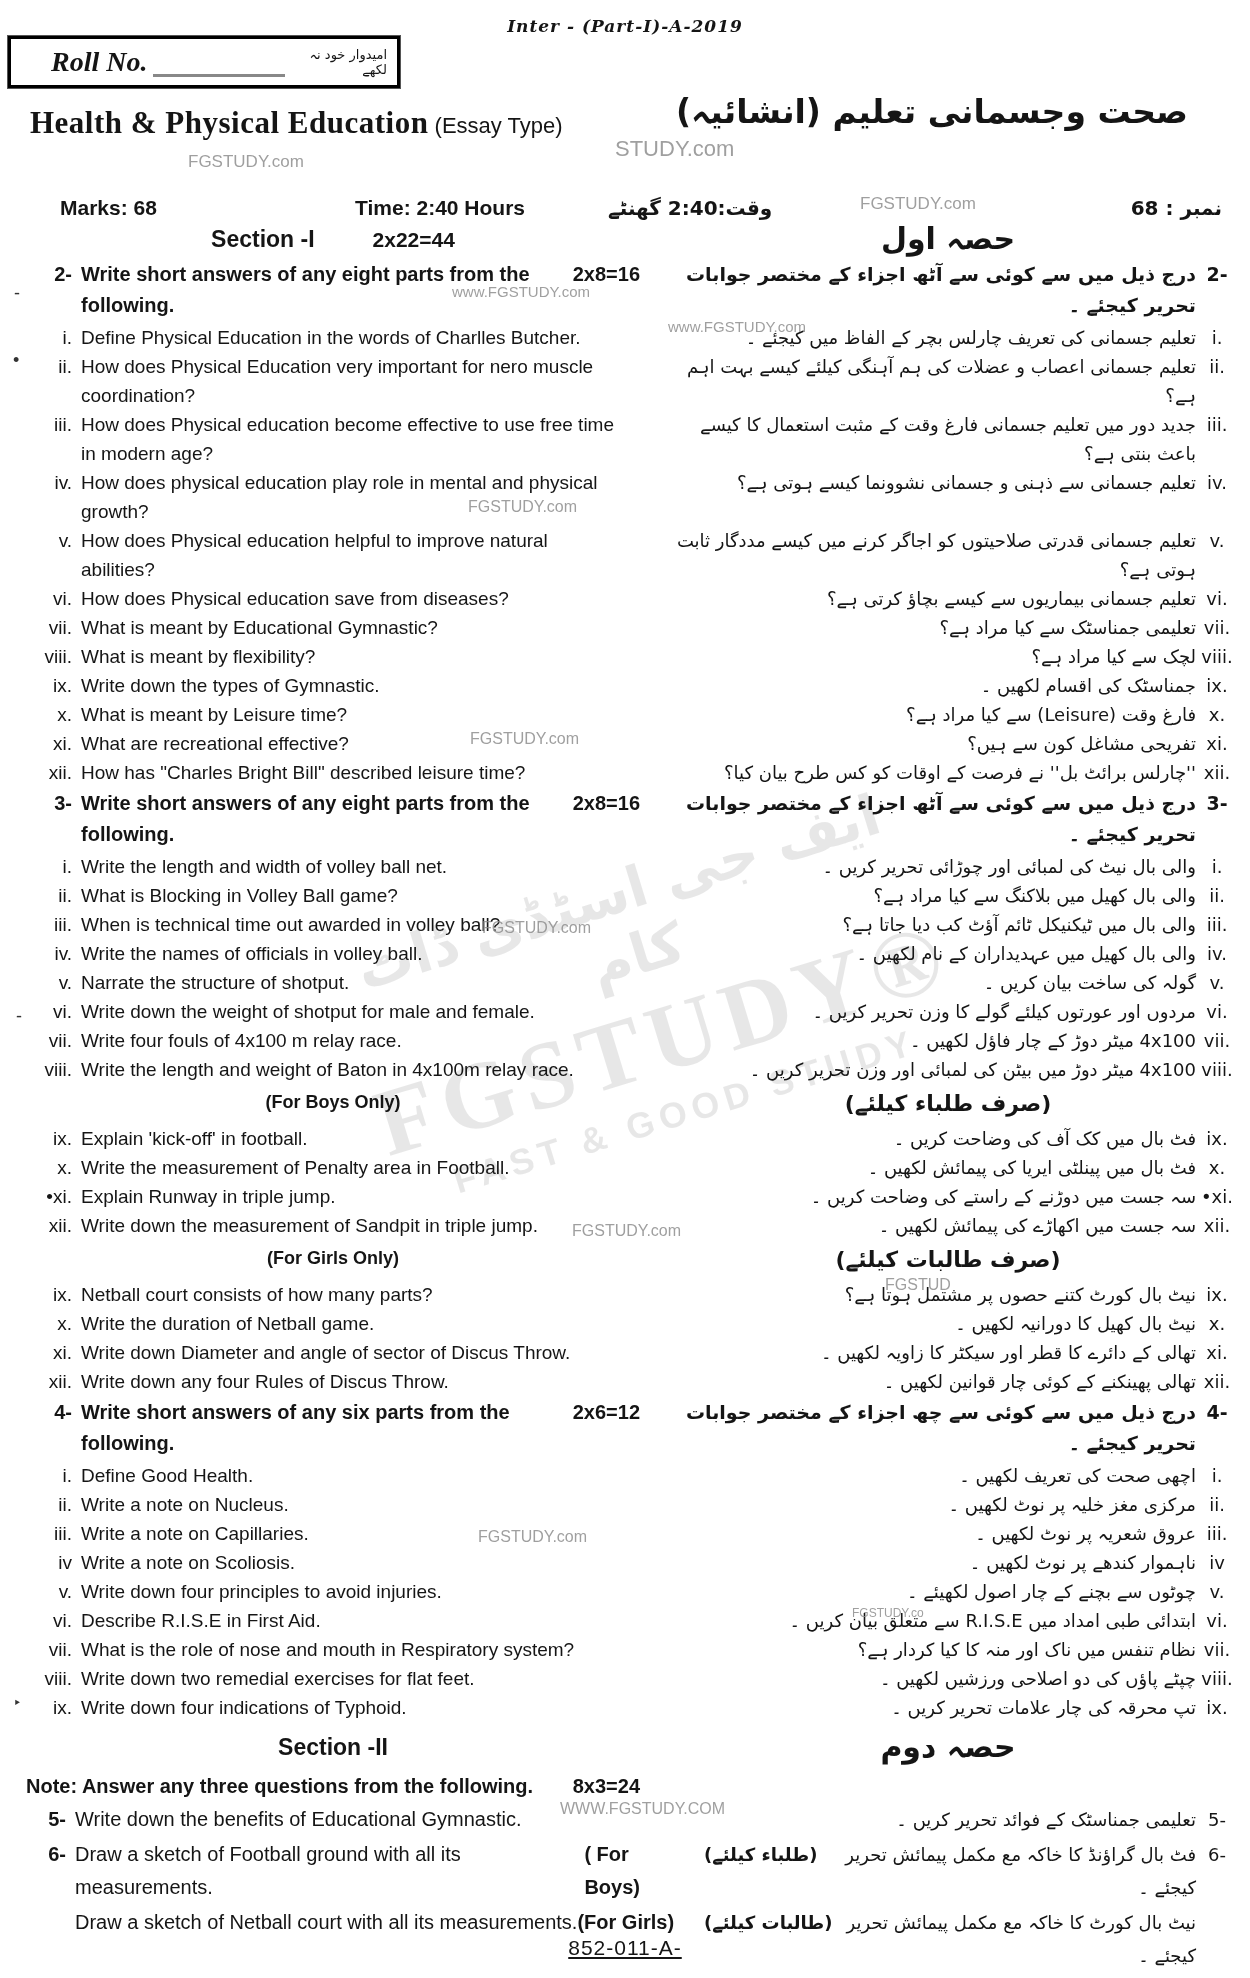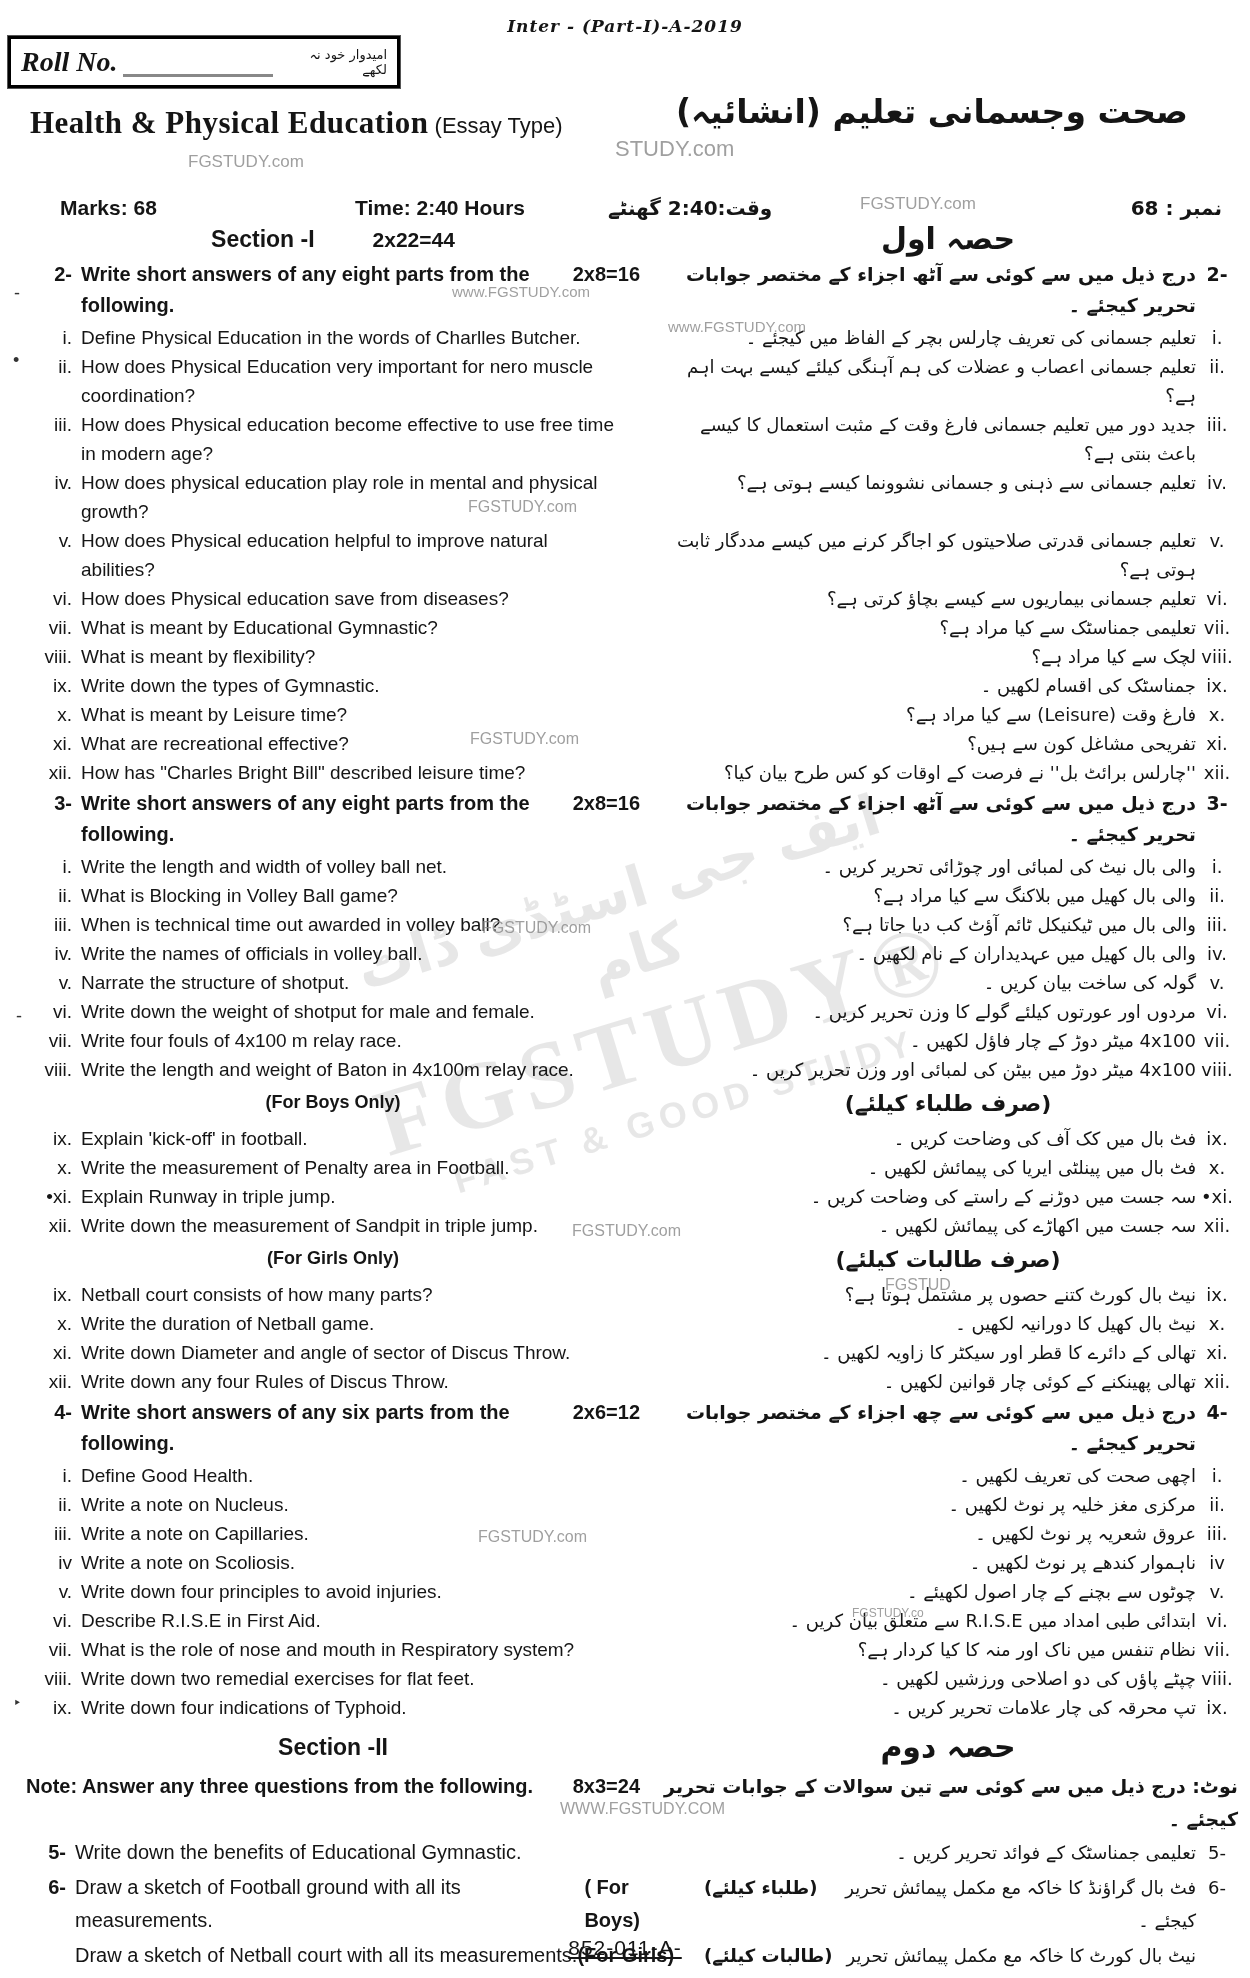--- a/index.html
+++ b/index.html
@@ -4,21 +4,21 @@
 <style>
   html,body{margin:0;padding:0;background:#e8e8e8;}
   .page{position:relative;width:1250px;height:1978px;background:#ffffff;margin:0 auto;
         font-family:"Liberation Sans",sans-serif;color:#151515;overflow:hidden;}
 
   
   .exam-code{position:absolute;top:16px;left:0;right:0;text-align:center;
              font:italic bold 17px "DejaVu Serif",serif;letter-spacing:1px;}
   .rollbox{position:absolute;left:8px;top:36px;width:392px;height:52px;border:3px solid #000;
            box-shadow:0 0 0 1px #555;display:flex;align-items:center;box-sizing:border-box;padding:0 10px;}
-  .rollbox .lbl{font:italic bold 28px "Liberation Serif",serif;white-space:nowrap;}
+  .rollbox .lbl{font:italic bold 28px "Liberation Serif",serif;margin-left:30px;white-space:nowrap;}
   .rollbox .blank{width:150px;border-bottom:3px solid #888;height:22px;margin:4px 8px 0 6px;}
   .rollbox .note-ur{font-family:"DejaVu Sans",sans-serif;font-size:13px;direction:rtl;}
 
   .title-en{position:absolute;left:30px;top:105px;font:bold 31px "Liberation Serif",serif;letter-spacing:.5px;}
   .title-en .suffix{font:22px "Liberation Sans",sans-serif;font-weight:normal;letter-spacing:0;}
   .title-ur{position:absolute;right:62px;top:92px;direction:rtl;font-family:"DejaVu Sans",sans-serif;
             font-weight:bold;font-size:33px;}
   .info-row{position:absolute;top:196px;left:0;width:100%;height:30px;}
   .marks-en{position:absolute;left:60px;font-weight:bold;font-size:21px;}
   .time-en{position:absolute;left:355px;font-weight:bold;font-size:21px;}
@@ -555,23 +555,20 @@
       <div class="ur-c">حصہ دوم</div>
     </div>
     <div class="gap4"></div>
 
     <div class="row note-row">
       <div class="en">
         <span class="t">
           <span>Note: Answer any three questions from the following.</span>
           <span class="qmarks">8x3=24</span>
         </span>
-      </div>
-      <div class="ur">
-        <span class="t">نوٹ: درج ذیل میں سے کوئی سے تین سوالات کے جوابات تحریر کیجئے ۔</span>
       </div>
     </div>
     <div id="long-questions">
         <div class="row lq">
           <div class="en">
             <span class="n">5-</span>
             <span class="t">Write down the benefits of Educational Gymnastic.</span>
           </div>
           <div class="ur">
             <span class="n" dir="ltr">5-</span>

